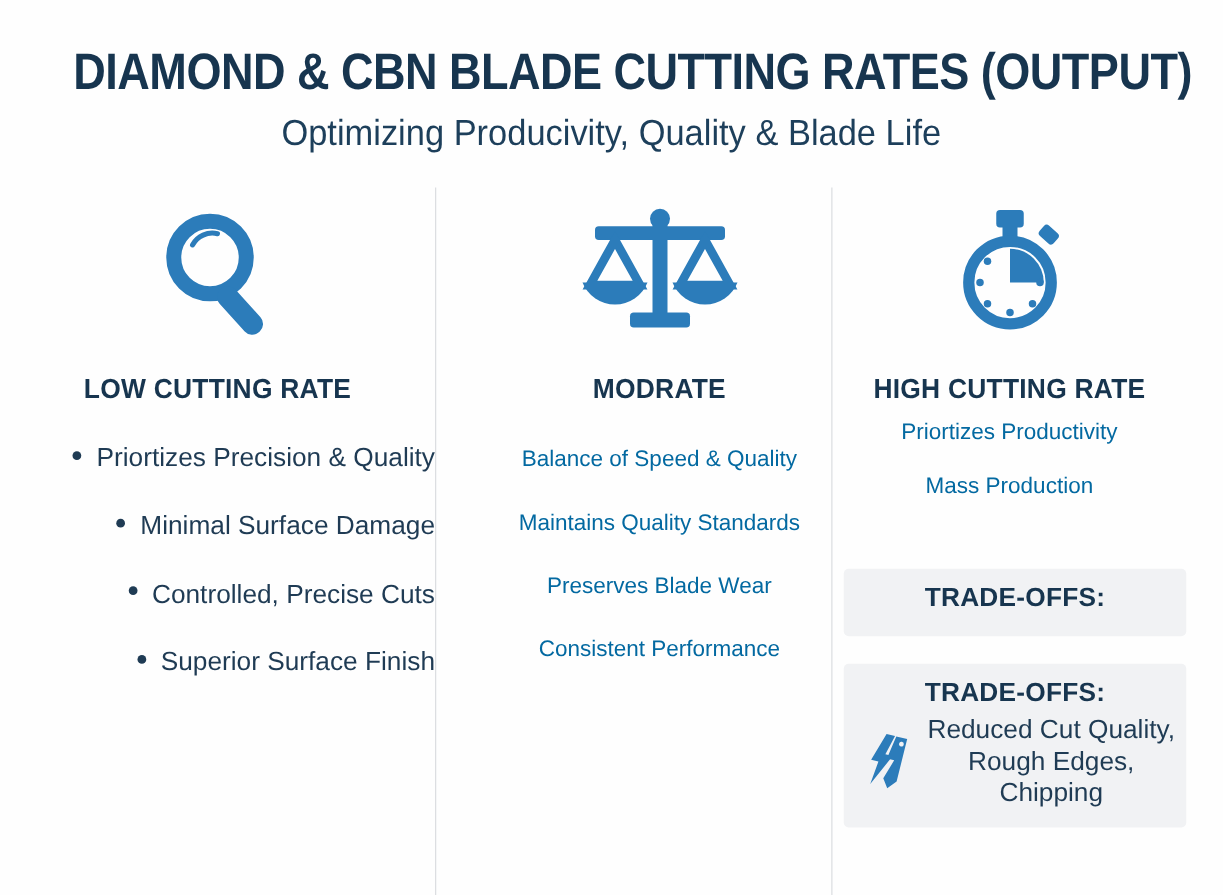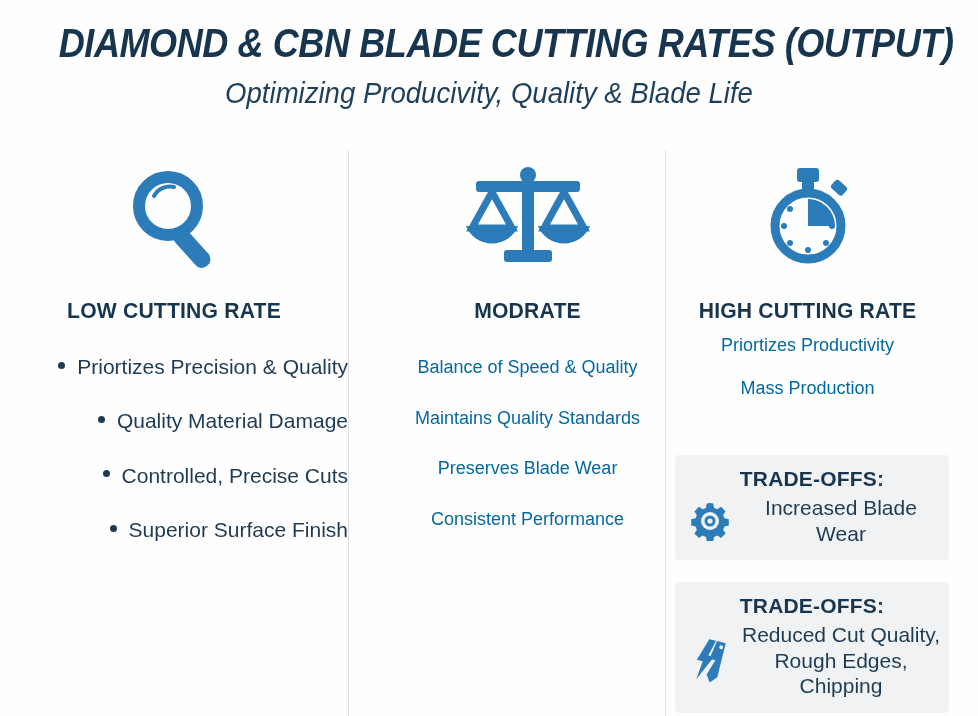--- a/index.html
+++ b/index.html
@@ -12,22 +12,21 @@
     background: #fefefe;
     font-family: "Liberation Sans", sans-serif;
     color: #1b3a52;
     overflow: hidden;
     position: relative;
   }
 
   
   .header {
     text-align: center;
-    padding-top: 22px;
-    font-style: italic;
+    padding-top: 36px;
   }
   .title {
     font-family: "Liberation Sans", sans-serif;
     font-size: 41px;
     font-weight: bold;
     letter-spacing: -0.5px;
     color: #17354f;
     line-height: 1.05;
     transform: scaleX(0.88);
     transform-origin: center;
@@ -181,21 +180,21 @@
     <div class="icon-wrap">
       <svg width="96" height="104" viewBox="0 0 96 104" aria-hidden="true">
         <circle cx="42" cy="40" r="29" fill="none" stroke="#2c7cba" stroke-width="12"></circle>
         <path d="M28 30 A18 18 0 0 1 48 21" fill="none" stroke="#2c7cba" stroke-width="4" stroke-linecap="round"></path>
         <rect x="57" y="60" width="17" height="46" rx="8" transform="rotate(-42 65 82)" fill="#2c7cba"></rect>
       </svg>
     </div>
     <div class="col-heading">LOW CUTTING RATE</div>
     <ul class="bullets">
       <li><span class="dot"></span><span>Priortizes Precision &amp; Quality</span></li>
-      <li><span class="dot"></span><span>Quality Material Damage</span></li>
+      <li><span class="dot"></span><span>Minimal Surface Damage</span></li>
       <li><span class="dot"></span><span>Controlled, Precise Cuts</span></li>
       <li><span class="dot"></span><span>Superior Surface Finish</span></li>
     </ul>
   </div>
 
   <div class="col col-mod">
     <div class="icon-wrap">
       <svg width="132" height="104" viewBox="0 0 132 104" aria-hidden="true">
         <g fill="#2c7cba">
           <circle cx="66" cy="9" r="8"></circle>
@@ -239,33 +238,20 @@
     <div class="col-heading">HIGH CUTTING RATE</div>
     <ul class="lines">
       <li>Priortizes Productivity</li>
       <li>Mass Production</li>
     </ul>
 
     <div class="tradeoffs">
 
       <div class="tradeoff-box">
         <div class="tradeoff-title">TRADE-OFFS:</div>
-        <div class="tradeoff-body">
-          <span class="tradeoff-icon">
-            <svg width="40" height="40" viewBox="0 0 40 40" aria-hidden="true">
-              <g fill="#2c7cba">
-                <path d="M20 2 l3.2 0.6 0.9 4.3 3.3 1.4 3.6-2.5 4.6 4.6 -2.5 3.6 1.4 3.3 4.3 0.9 0 6.4 -4.3 0.9 -1.4 3.3 2.5 3.6 -4.6 4.6 -3.6-2.5 -3.3 1.4 -0.9 4.3 -6.4 0 -0.9-4.3 -3.3-1.4 -3.6 2.5 -4.6-4.6 2.5-3.6 -1.4-3.3 -4.3-0.9 0-6.4 4.3-0.9 1.4-3.3 -2.5-3.6 4.6-4.6 3.6 2.5 3.3-1.4 0.9-4.3 z"></path>
-              </g>
-              <circle cx="20" cy="20" r="9" fill="#f1f2f4"></circle>
-              <circle cx="20" cy="20" r="5.5" fill="#2c7cba"></circle>
-              <circle cx="20" cy="20" r="2.6" fill="#f1f2f4"></circle>
-            </svg>
-          </span>
-          <span class="tradeoff-text">Increased Blade Wear</span>
-        </div>
       </div>
 
       <div class="tradeoff-box">
         <div class="tradeoff-title">TRADE-OFFS:</div>
         <div class="tradeoff-body">
           <span class="tradeoff-icon">
             <svg width="44" height="48" viewBox="0 0 44 48" aria-hidden="true">
               <g fill="#2c7cba" transform="rotate(14 22 24)">
                 <path d="M16 3 L23 3 L19 19 L25 19 L13 45 L15 26 L9 26 Z"></path>
                 <path d="M24 3 L33 3 L33 38 L27 45 L22 38 L27 22 L21 22 Z"></path>

